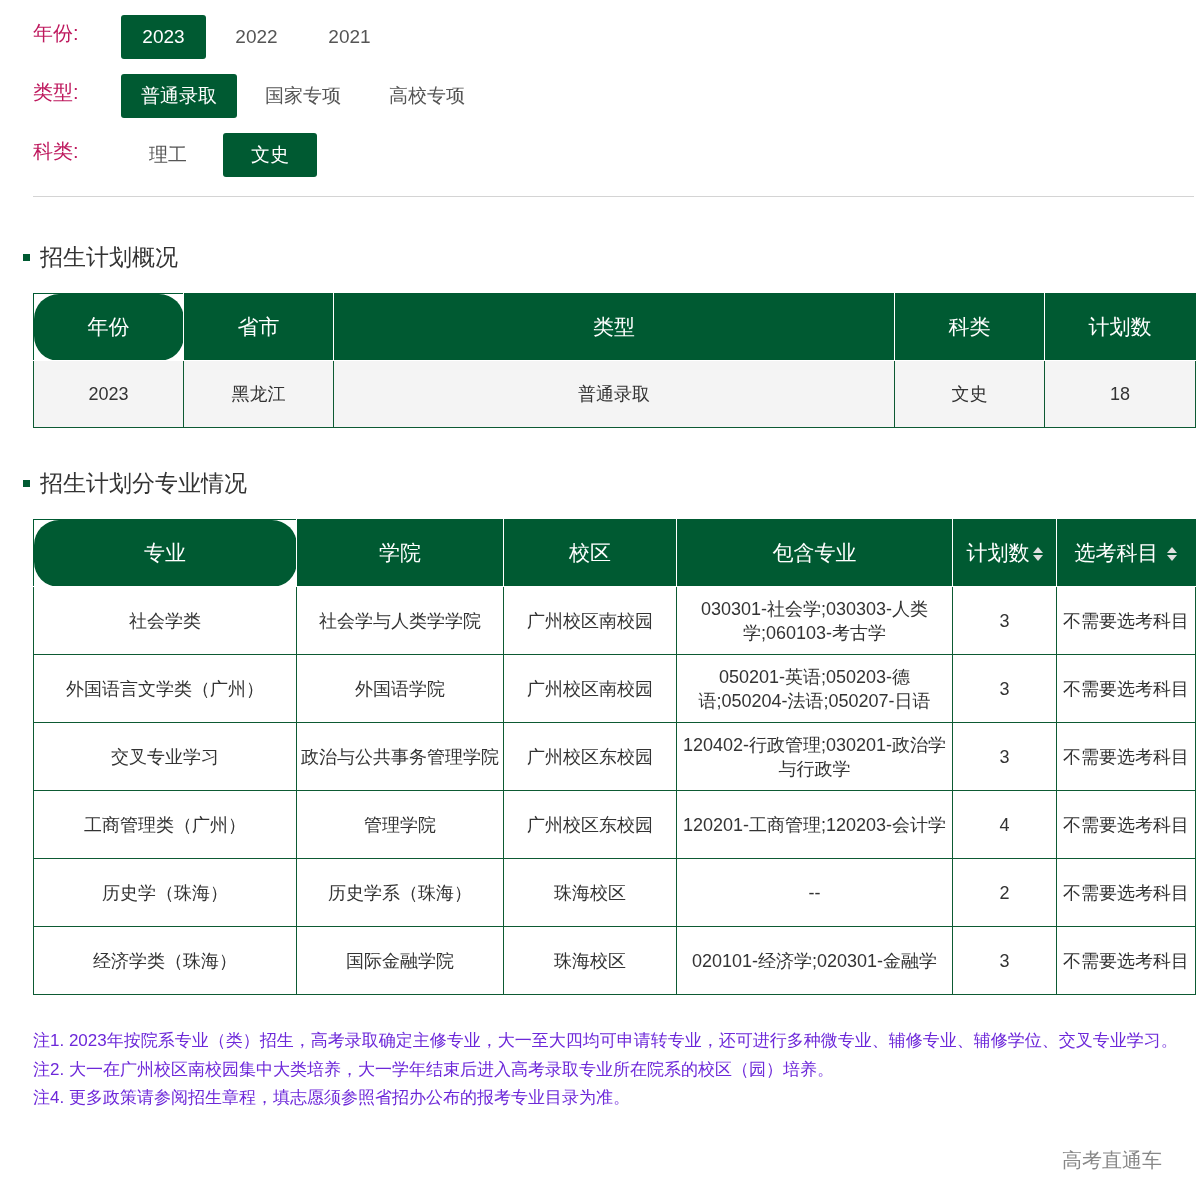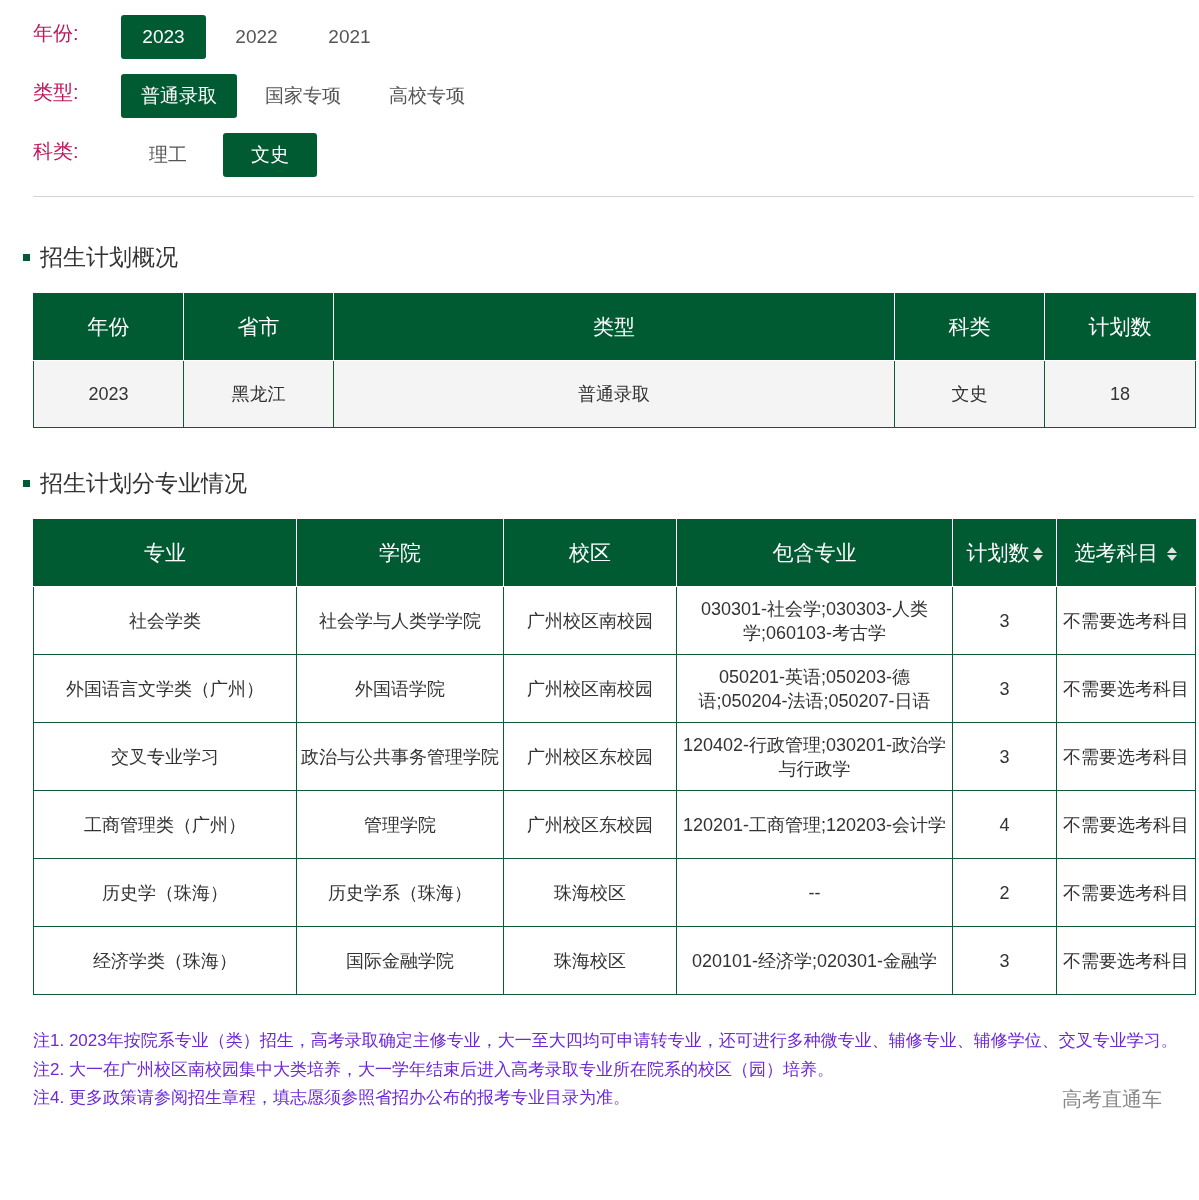--- a/index.html
+++ b/index.html
@@ -18,35 +18,35 @@
   .opt.yr { width: 85px; padding: 0; }
   .opt.sub { width: 94px; padding: 0; }
   .opt.typ { width: 116px; padding: 0; }
   .divider { position: absolute; left: 33px; top: 196px; width: 1161px; height: 1px; background: #d4d4d4; }
 
   .section-title { position: absolute; left: 23px; font-size: 23px; color: #333; display: flex; align-items: center; }
   .section-title .bullet { width: 7px; height: 7px; background: #005a32; margin-right: 10px; }
 
   table { border-collapse: collapse; position: absolute; table-layout: fixed; }
   th { background: #005a32; color: #fff; font-weight: normal; font-size: 21px; border: 1px solid #ffffff; border-top: 1px solid #005a32; text-align: center; padding: 0; }
-  th:first-child { border-left: 1px solid #005a32; }
+  th:first-child { border-left: 1px solid #005a32; border-radius: 25px; }
   th:last-child { border-right: 1px solid #005a32; }
   td { border: 1px solid #0d5a33; text-align: center; font-size: 18px; color: #333; padding: 0 3px; line-height: 24px; }
   .overview td { background: #f4f4f4; height: 66px; }
   .overview th { height: 66px; }
   .detail th { height: 66px; }
   .detail td { height: 67px; background: #fff; }
   .sort-icon { display: inline-block; vertical-align: middle; margin-left: 3px; width: 10px; height: 16px; position: relative; }
   .sort-icon::before, .sort-icon::after { content: ""; position: absolute; left: 0; border-left: 5px solid transparent; border-right: 5px solid transparent; }
   .sort-icon::before { top: 1px; border-bottom: 6px solid #e0e0e0; }
   .sort-icon::after { bottom: 1px; border-top: 6px solid #e0e0e0; }
 
   .notes { position: absolute; left: 33px; top: 1014px; width: 1160px; font-size: 17px; color: #6d28d9; line-height: 28.5px; margin-top: 13px; }
   .notes p { margin: 0; }
-  .watermark { position: absolute; left: 1062px; top: 1086px; font-size: 20px; color: #888; }
+  .watermark { position: absolute; left: 1062px; top: 1147px; font-size: 20px; color: #888; }
 </style>
 </head>
 <body>
 
 <div class="filters">
   <div class="filter-row">
     <span class="filter-label">年份:</span>
     <div class="opt yr active">2023</div>
     <div class="opt yr">2022</div>
     <div class="opt yr">2021</div>

